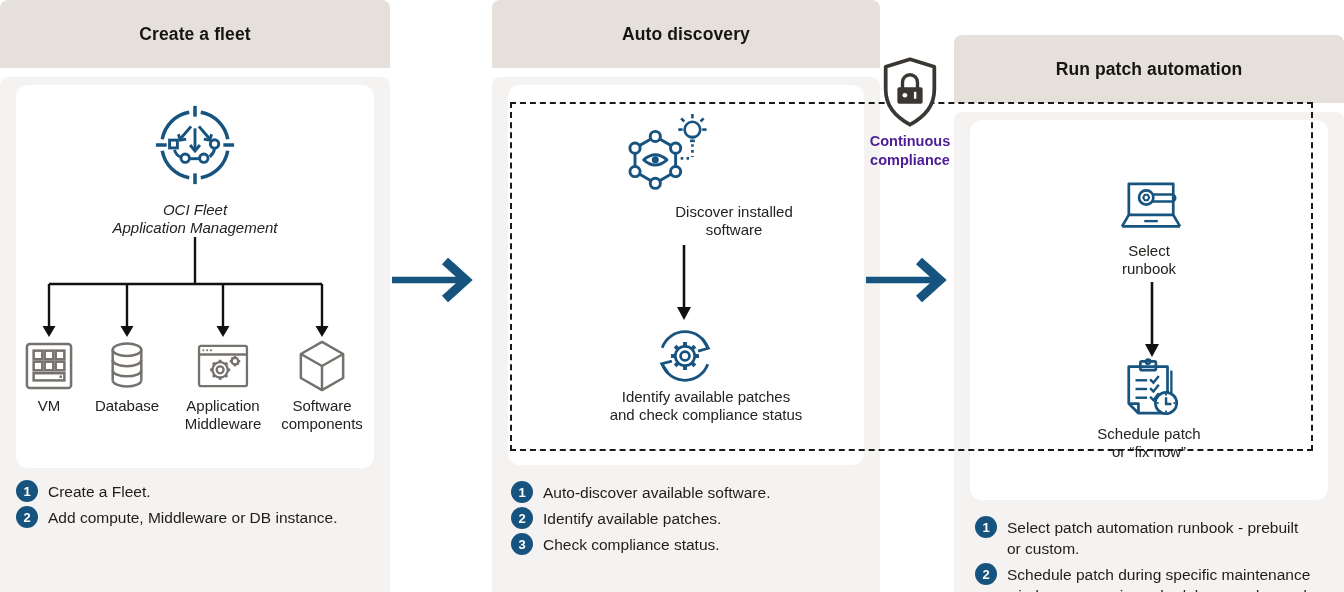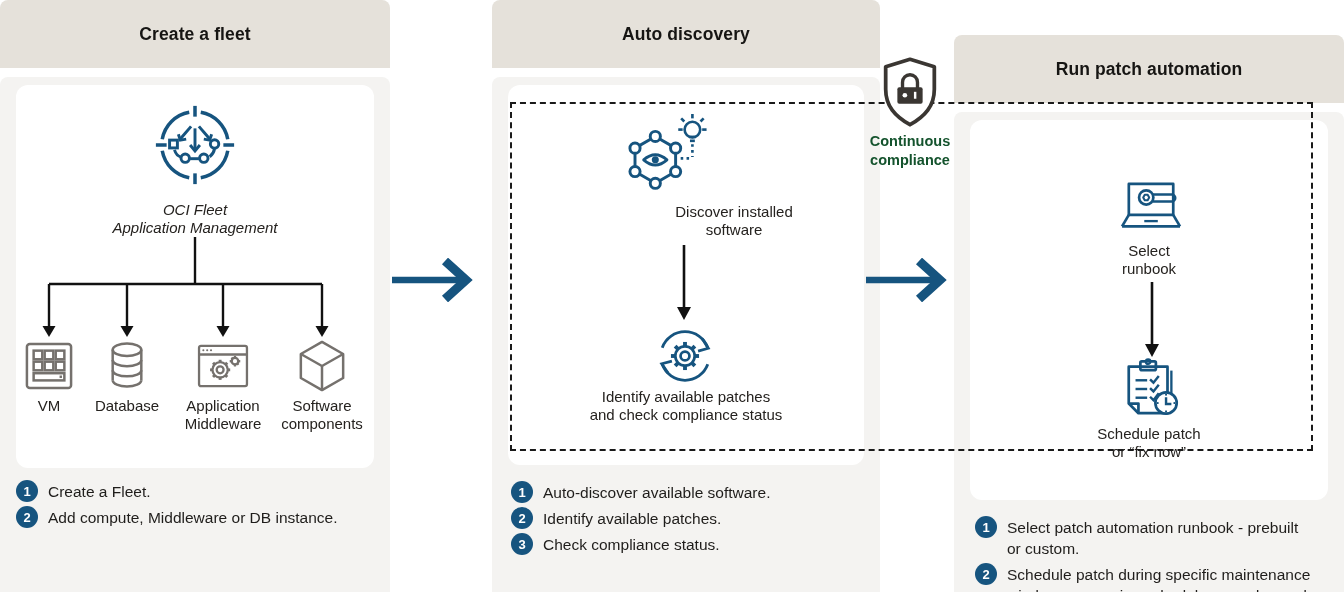--- a/index.html
+++ b/index.html
@@ -20,21 +20,21 @@
   .dashed-box{position:absolute;left:510px;top:102px;width:799px;height:345px;
               border:2px dashed #1a1a1a;z-index:4;pointer-events:none;}
   .steps{position:absolute;z-index:3;}
   .step-row{display:flex;align-items:flex-start;margin-bottom:4px;}
   .step-badge{flex:0 0 22px;width:22px;height:22px;border-radius:50%;background:#16547f;color:#fff;
               font-size:13px;font-weight:700;display:flex;align-items:center;justify-content:center;
               margin-right:10px;}
   .step-text{font-size:15.5px;line-height:21px;padding-top:1px;white-space:pre-line;color:#1f1d1b;}
   .compliance{position:absolute;left:862px;top:56px;width:96px;text-align:center;z-index:6;}
   .compliance-label{margin-top:4px;font-size:14.5px;font-weight:700;line-height:18.5px;
-                    color:#14532d;white-space:pre-line;}
+                    color:#4c1d95;white-space:pre-line;}
   .flow-arrow{position:absolute;top:258px;z-index:6;}
   svg{display:block;}
 </style>
 </head>
 <body>
 
 <div class="canvas">
 
   <section class="panel" style="left:0;width:390px;">
     <div class="panel-header">
@@ -237,21 +237,21 @@
           <path d="M45.1,39.1 L48.2,42.2"></path>
             <path d="M27.8,21.8 L30.9,24.9"></path>
         </g>
         <g stroke="#16547f" stroke-width="2.9" fill="none" stroke-linejoin="miter">
           <path d="M14.5,23.4 A25,25 0 0 1 61.5,23.4"></path>
           <path d="M56,14.5 L62,24 L51.5,27"></path>
           <path d="M61.5,40.6 A25,25 0 0 1 14.5,40.6"></path>
           <path d="M20.5,49.5 L14,40 L24.5,37.2"></path>
         </g>
       </svg>
-      <div class="node-label" style="top:303px;">Identify available patches
+      <div class="node-label" style="top:303px;padding-left:20px;">Identify available patches
 and check compliance status</div>
     </div>
 
     <div class="steps" style="left:19px;top:481px;">
       <div class="step-row">
         <div class="step-badge">1</div>
         <div class="step-text">Auto-discover available software.</div>
       </div>
       <div class="step-row">
         <div class="step-badge">2</div>

